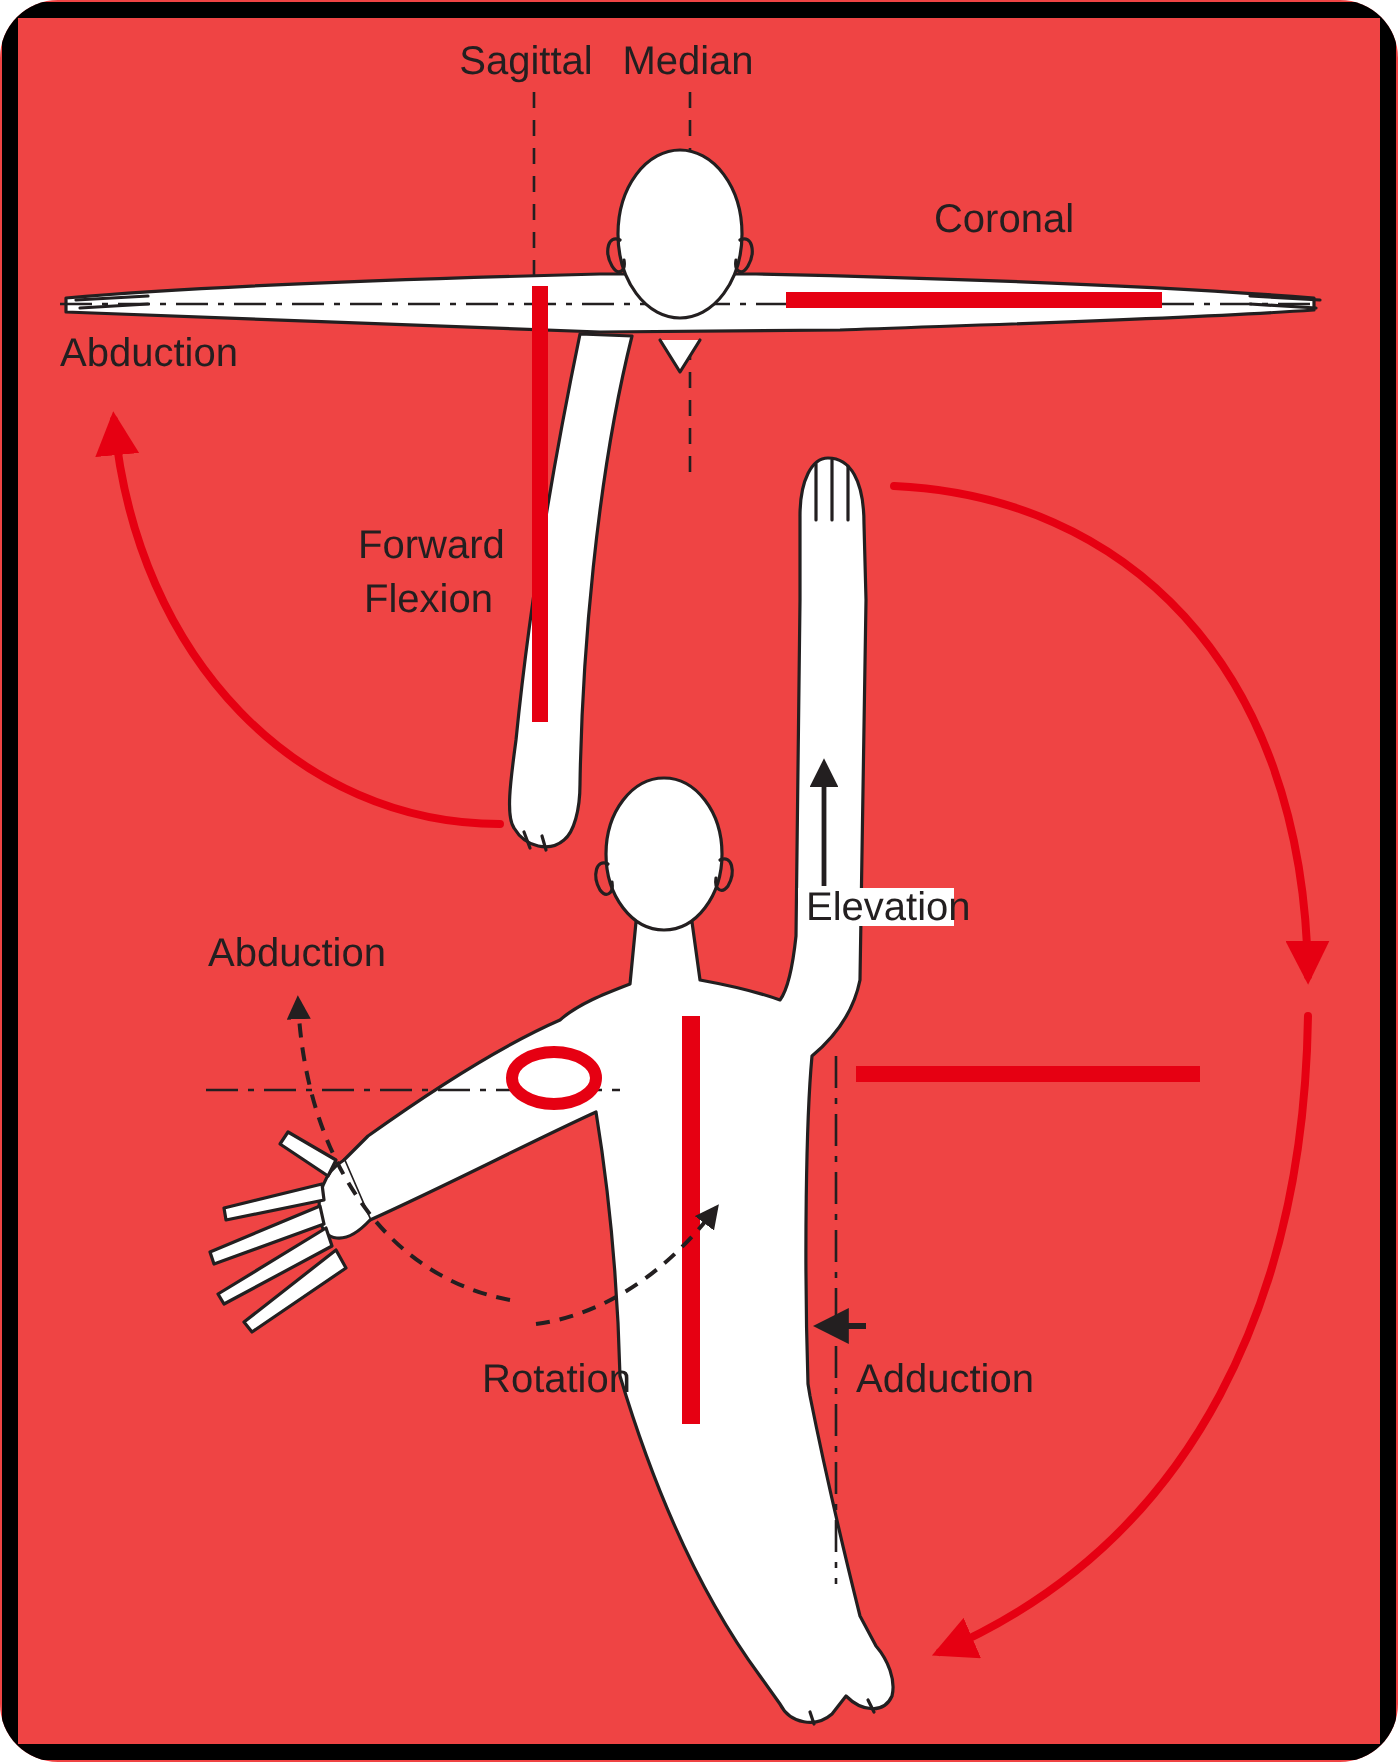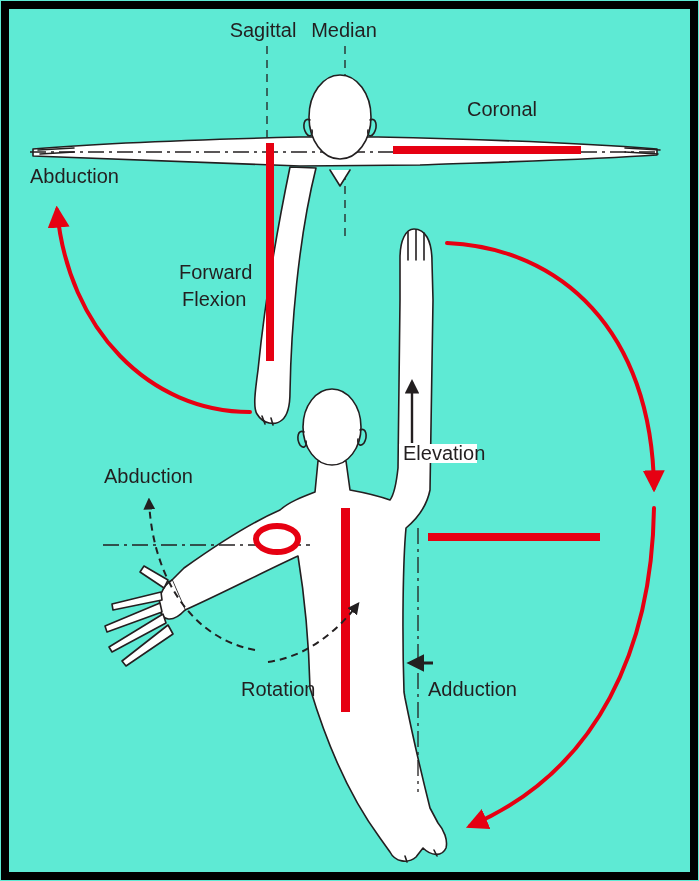--- a/index.html
+++ b/index.html
@@ -1,16 +1,16 @@
 <!DOCTYPE html>
 <html><head>
 <meta charset="utf-8">
 <style>
   html,body{margin:0;padding:0;background:#ffffff;}
-  .frame{position:relative;width:699px;height:881px;background:#5eead4;overflow:hidden;}
+  .frame{position:relative;width:699px;height:881px;background:#ef4444;overflow:hidden;border-radius:29px;}
   svg{display:block;}
   text{font-family:"Liberation Sans",sans-serif;font-size:20px;fill:#231f20;}
   .sketch{fill:none;stroke:#231f20;stroke-width:1.6;stroke-linecap:round;stroke-linejoin:round;}
   .bodyfill{fill:#ffffff;stroke:#231f20;stroke-width:1.6;stroke-linecap:round;stroke-linejoin:round;}
   .dash{fill:none;stroke:#231f20;stroke-width:1.3;stroke-dasharray:8 6;}
   .dashdot{fill:none;stroke:#231f20;stroke-width:1.3;stroke-dasharray:16 5 3 5;}
   .redbar{fill:#e60012;stroke:none;}
   .redarc{fill:none;stroke:#e60012;stroke-width:4;stroke-linecap:round;}
   .blkarrow{fill:none;stroke:#231f20;stroke-width:2.4;}
   .dasharc{fill:none;stroke:#231f20;stroke-width:2;stroke-dasharray:7 5;}

